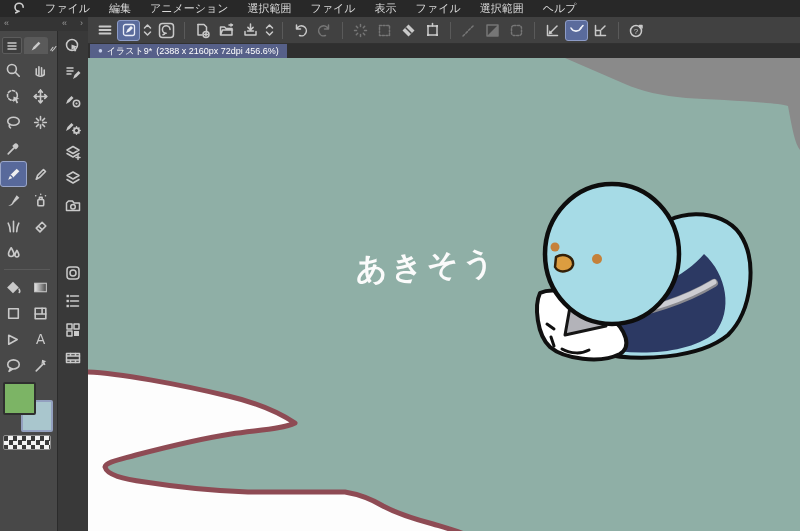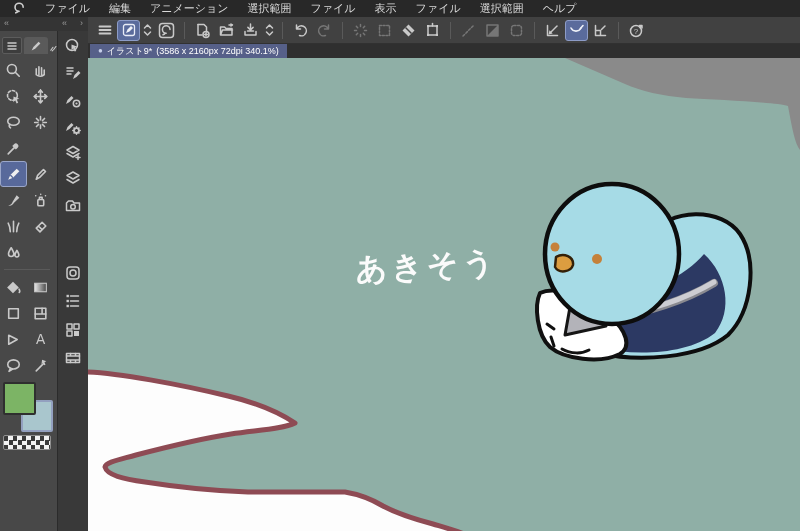--- a/index.html
+++ b/index.html
@@ -482,21 +482,21 @@
           <text x="8" y="12" font-size="8" fill="#c9c9c9" text-anchor="middle" font-family="Liberation Sans,sans-serif">?</text>
           <path class="stroke" d="M11.5,3.5 h2.5 v2.5 M14,3.5 l-2,2"></path>
         </svg>
     </span>
   </div>
 
   <div id="tabbar">
     <div id="doctab">
       <span class="dot">●</span>
       <span>イラスト9*</span>
-      <span>(3586 x 2160px 72dpi 340.1%)</span>
+      <span>(2388 x 2160px 72dpi 456.6%)</span>
     </div>
   </div>
 
   <div id="canvas">
     <svg id="art" width="712" height="473" viewBox="0 0 712 473">
 
       <rect x="0" y="0" width="712" height="473" fill="#8fafa6"></rect>
 
       <path fill="#8a8a8a" d="M477,0 L712,0 L712,92 C707,86 704,70 700,48 C688,44 630,42 598,40 C575,38 552,33 537,26 Z"></path>
 

